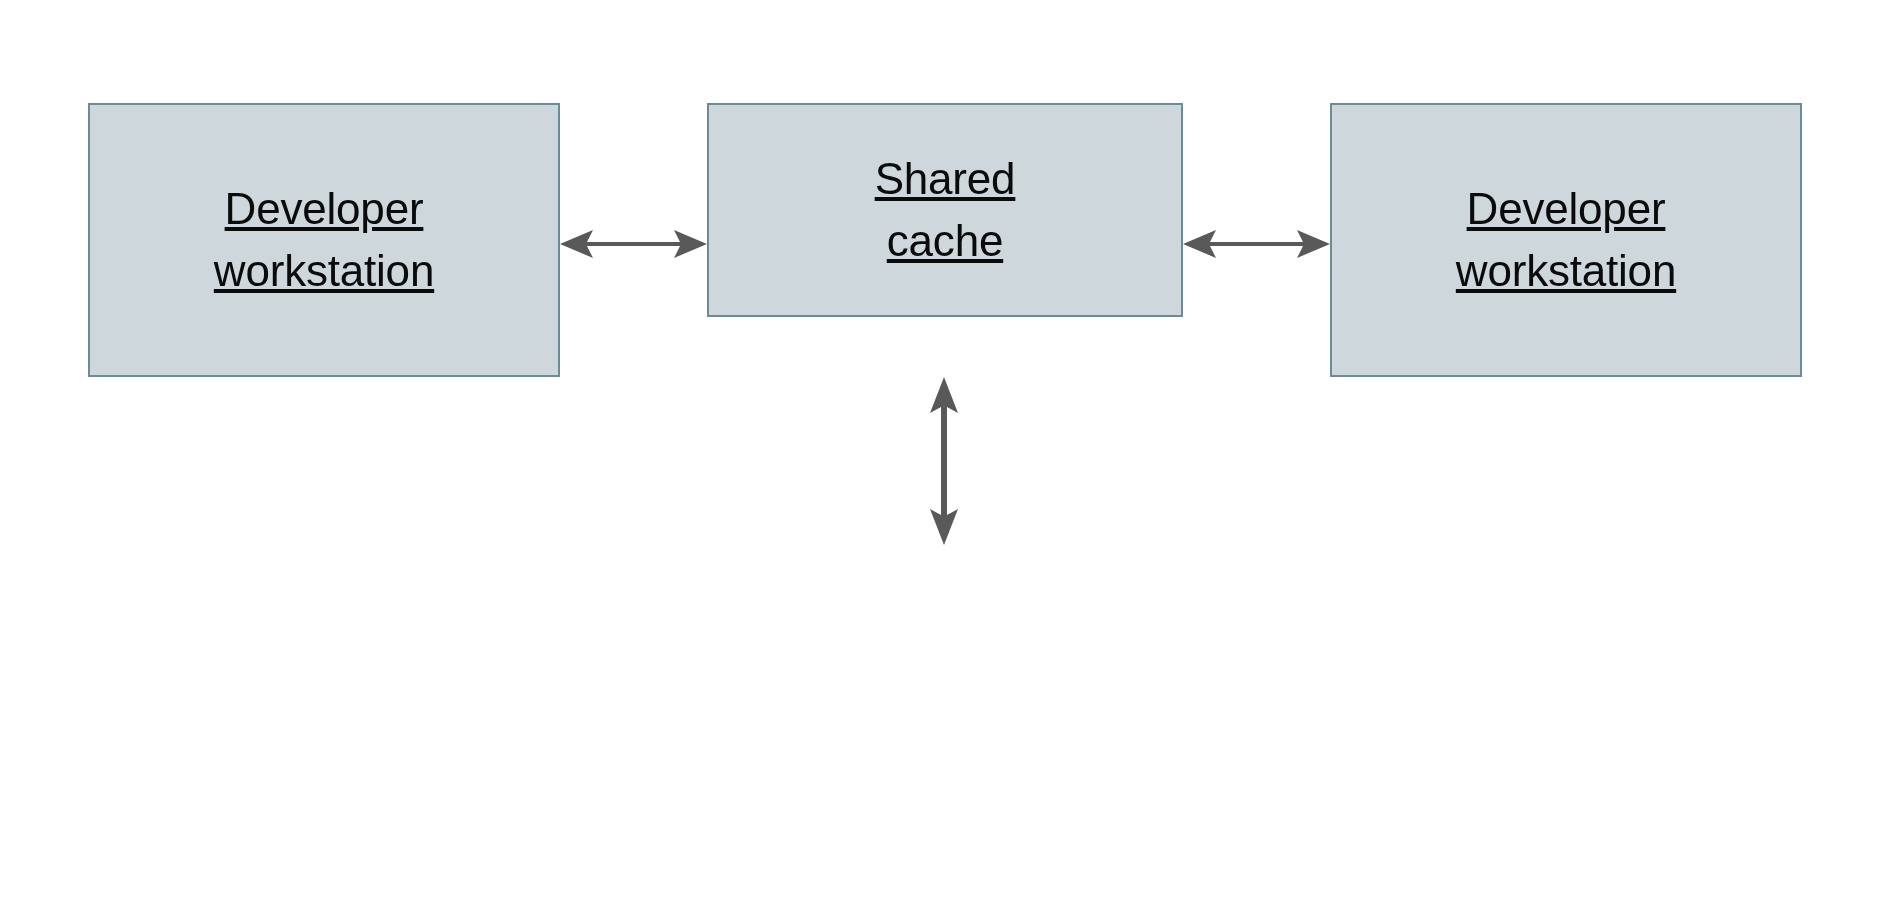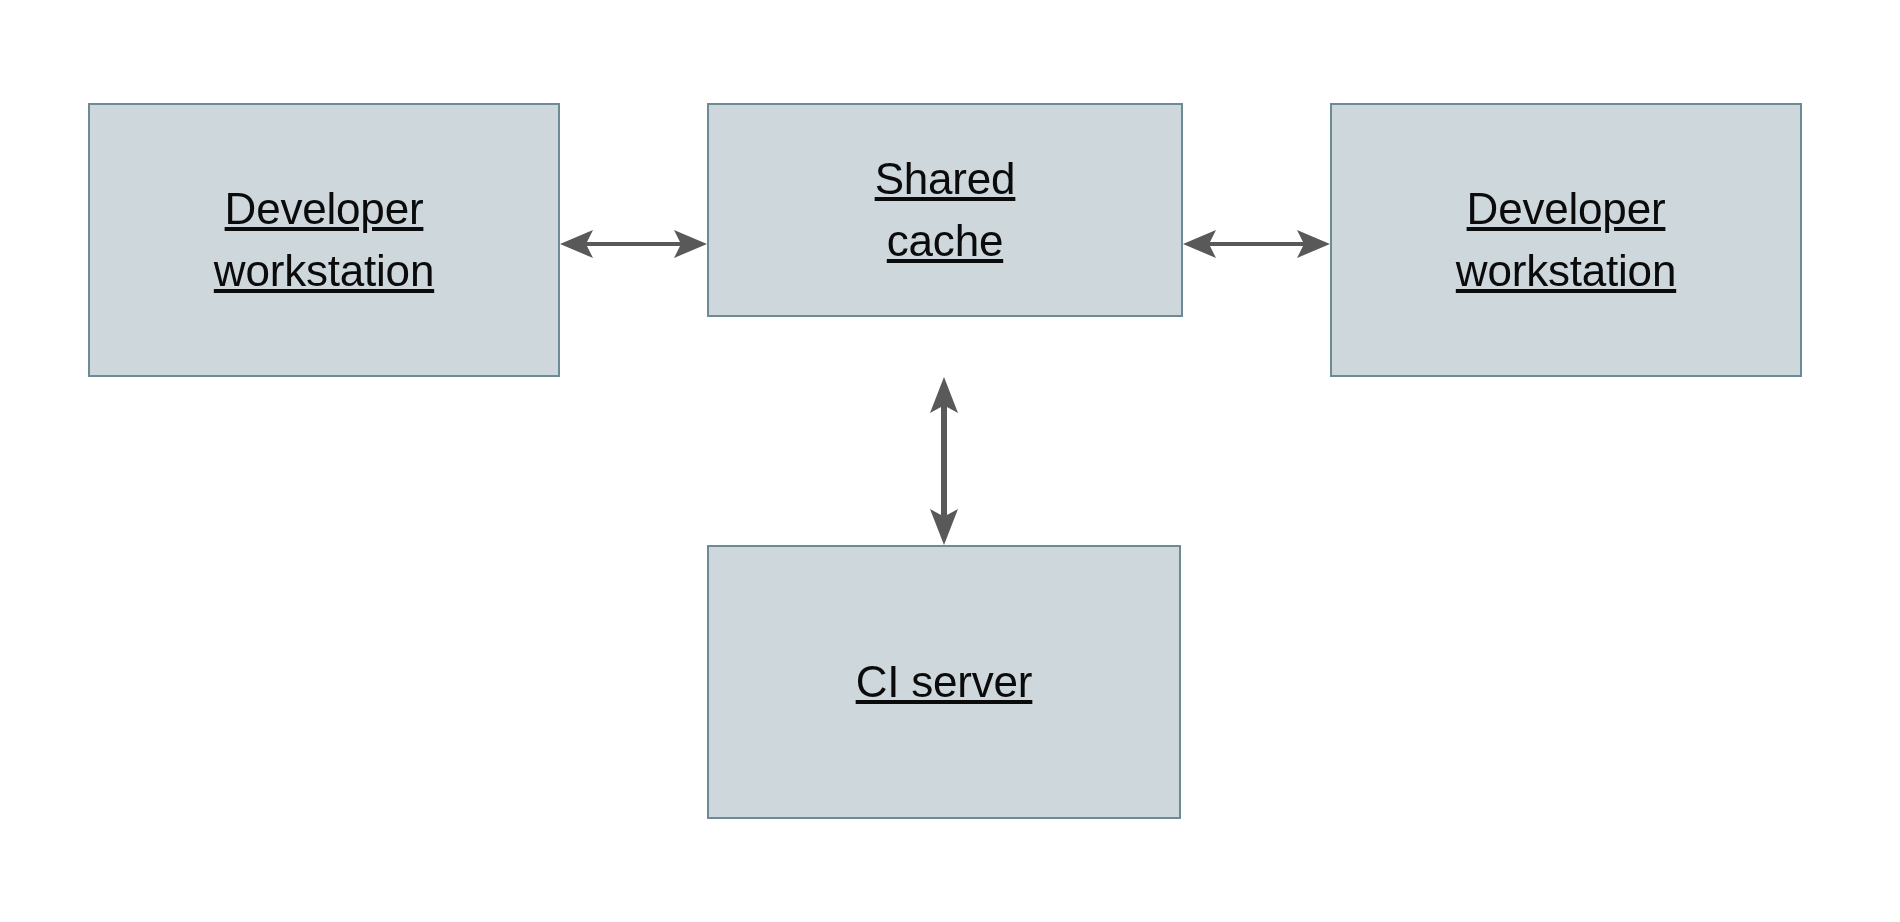--- a/index.html
+++ b/index.html
@@ -66,23 +66,20 @@
   <div class="node-box" id="node-shared">
     <span class="node-label">Shared
 cache</span>
   </div>
 
   <div class="node-box" id="node-dev-right">
     <span class="node-label">Developer
 workstation</span>
   </div>
 
-  <div class="node-box" id="node-ci">
-    <span class="node-label">CI server</span>
-  </div>
 
   <svg class="edge-svg" id="edge-left-shared" viewBox="0 0 147 60">
     <g fill="#595959" stroke="none">
       <path d="M 0 30 L 33 16 L 27 28 L 120 28 L 114 16 L 147 30 L 114 44 L 120 32 L 27 32 L 33 44 Z"></path>
     </g>
   </svg>
 
   <svg class="edge-svg" id="edge-shared-right" viewBox="0 0 147 60">
     <g fill="#595959" stroke="none">
       <path d="M 0 30 L 33 16 L 27 28 L 120 28 L 114 16 L 147 30 L 114 44 L 120 32 L 27 32 L 33 44 Z"></path>

